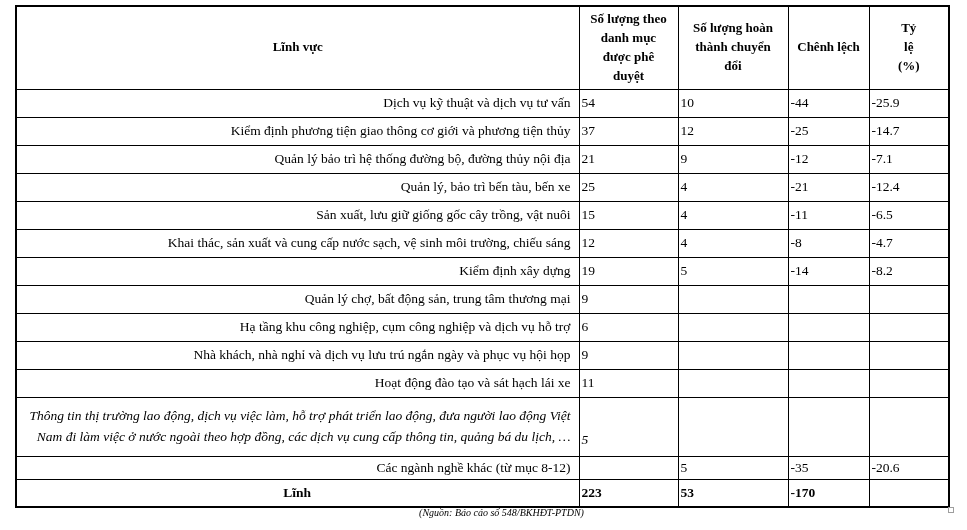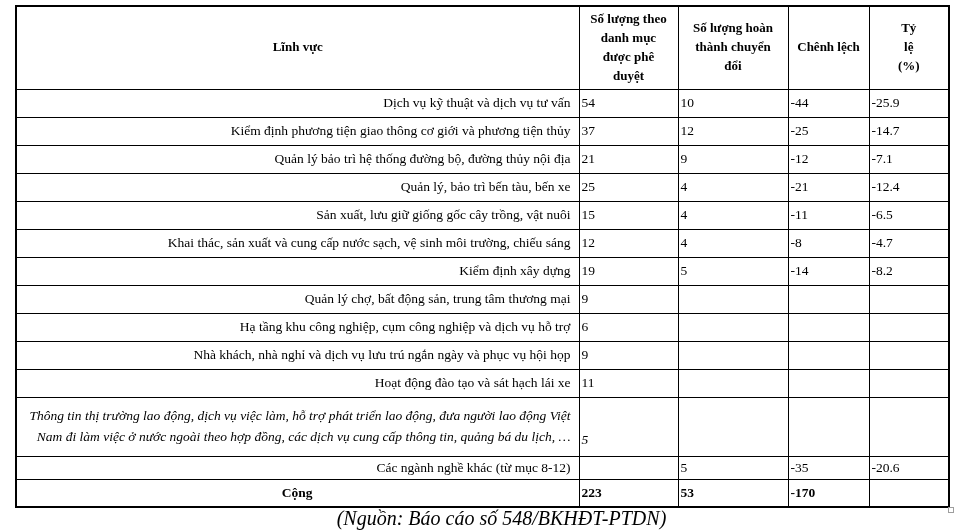--- a/index.html
+++ b/index.html
@@ -58,21 +58,21 @@
   tr.total td.field-cell {
     text-align: center;
   }
   .source-note {
     position: absolute;
     left: 15px;
     top: 507px;
     width: 933px;
     text-align: center;
     font-style: italic;
-    font-size: 20px;
+    font-size: 10px;
     padding-left: 40px;
   }
   .object-anchor {
     position: absolute;
     left: 948px;
     top: 507px;
     width: 6px;
     height: 6px;
     border: 1px solid #9e9e9e;
     background: #ffffff;
@@ -193,21 +193,21 @@
           <td class="value-cell"></td>
         </tr>
         <tr class="short">
           <td class="field-cell">Các ngành nghề khác (từ mục 8-12)</td>
           <td class="value-cell"></td>
           <td class="value-cell">5</td>
           <td class="value-cell">-35</td>
           <td class="value-cell">-20.6</td>
         </tr>
         <tr class="total">
-        <td class="field-cell">Cộng</td>
+        <td class="field-cell">Lĩnh</td>
         <td class="value-cell">223</td>
         <td class="value-cell">53</td>
         <td class="value-cell">-170</td>
         <td class="value-cell"></td>
       </tr>
     </tbody>
   </table>
 </div>
 
 <div class="source-note">(Nguồn: Báo cáo số 548/BKHĐT-PTDN)</div>

